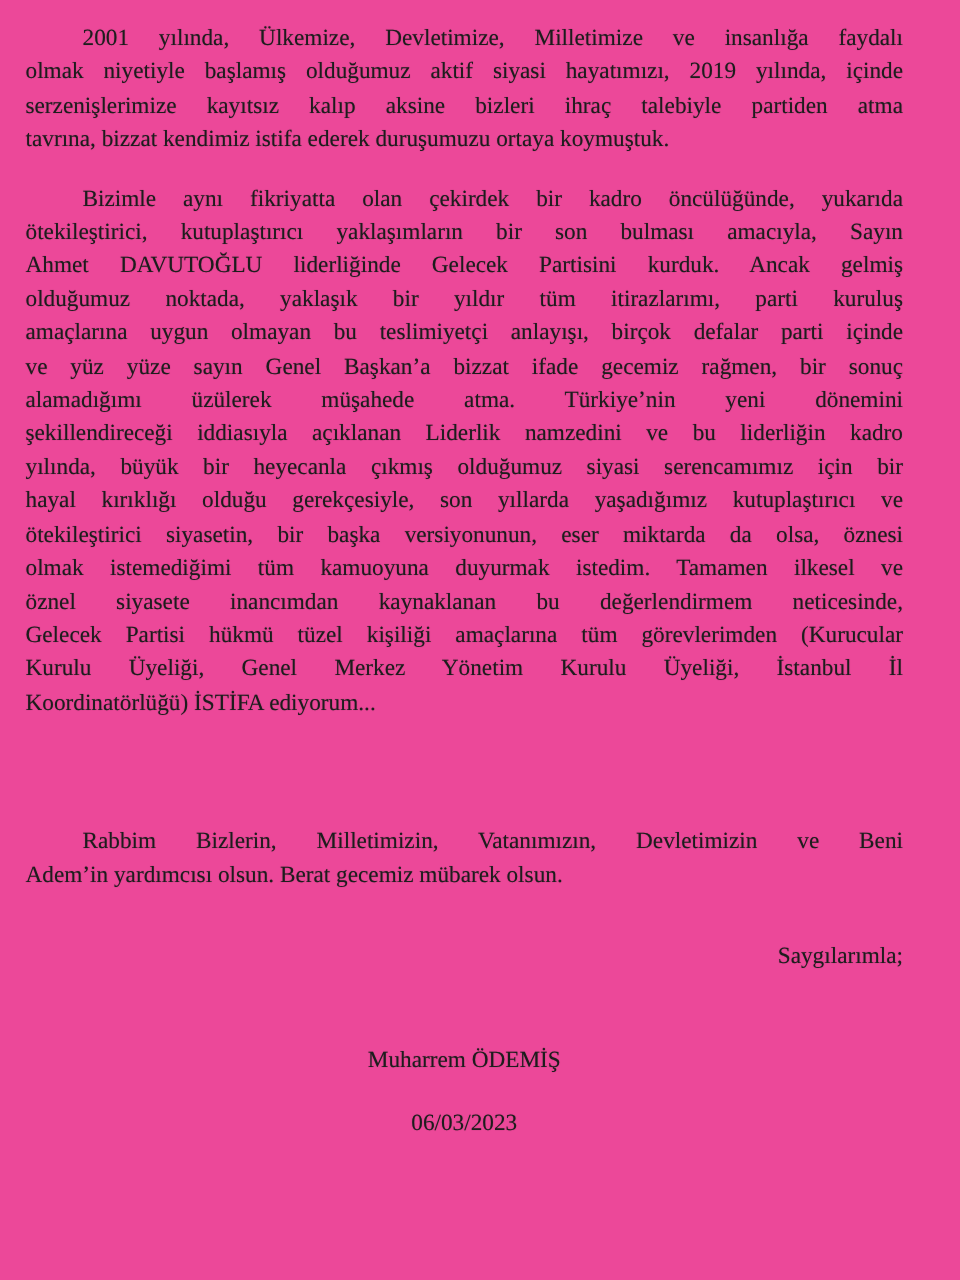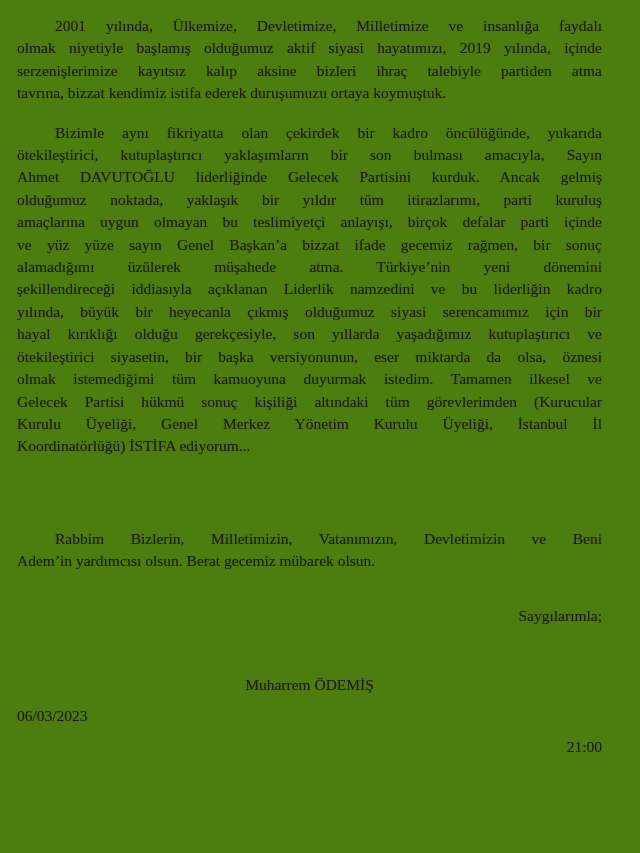--- a/index.html
+++ b/index.html
@@ -1,38 +1,38 @@
 <!DOCTYPE html>
 <html><head>
 <meta charset="utf-8">
 <style>
   html, body { margin: 0; padding: 0; background: #ffffff; }
   .page {
     position: relative;
     width: 640px;
     height: 853px;
     box-sizing: border-box;
-    background: #4d7c0f;
+    background: #ec4899;
     color: #1d1d1d;
     font-family: "Liberation Serif", "DejaVu Serif", serif;
     font-size: 15.5px;
     line-height: 22.4px;
     padding: 15px 38px 0 17px;
     overflow: hidden;
     text-shadow: 0 0 0.7px rgba(30,30,30,0.45);
   }
   .para { margin: 0; }
   .line { text-align: justify; text-align-last: justify; white-space: normal; }
   .line.first { text-indent: 38px; }
   .line.last { text-align-last: left; }
   .p2 { margin-top: 17px; }
   .p3 { margin-top: 70px; }
   .closing { margin-top: 32px; text-align: right; }
   .sig-name { margin-top: 47px; text-align: center; }
-  .sig-date { margin-top: 9px; text-align: left; }
+  .sig-date { margin-top: 19px; text-align: center; }
   .sig-time { margin-top: 8px; text-align: right; }
 </style>
 </head>
 <body>
 
 <div class="page">
 
   <div class="para p1">
       <div class="line first">2001 yılında, Ülkemize, Devletimize, Milletimize ve insanlığa faydalı</div>
       <div class="line">olmak niyetiyle başlamış olduğumuz aktif siyasi hayatımızı, 2019 yılında, içinde</div>
@@ -46,31 +46,31 @@
       <div class="line">Ahmet DAVUTOĞLU liderliğinde Gelecek Partisini kurduk. Ancak gelmiş</div>
       <div class="line">olduğumuz noktada, yaklaşık bir yıldır tüm itirazlarımı, parti kuruluş</div>
       <div class="line">amaçlarına uygun olmayan bu teslimiyetçi anlayışı, birçok defalar parti içinde</div>
       <div class="line">ve yüz yüze sayın Genel Başkan’a bizzat ifade gecemiz rağmen, bir sonuç</div>
       <div class="line">alamadığımı üzülerek müşahede atma. Türkiye’nin yeni dönemini</div>
       <div class="line">şekillendireceği iddiasıyla açıklanan Liderlik namzedini ve bu liderliğin kadro</div>
       <div class="line">yılında, büyük bir heyecanla çıkmış olduğumuz siyasi serencamımız için bir</div>
       <div class="line">hayal kırıklığı olduğu gerekçesiyle, son yıllarda yaşadığımız kutuplaştırıcı ve</div>
       <div class="line">ötekileştirici siyasetin, bir başka versiyonunun, eser miktarda da olsa, öznesi</div>
       <div class="line">olmak istemediğimi tüm kamuoyuna duyurmak istedim. Tamamen ilkesel ve</div>
-      <div class="line">Gelecek Partisi hükmü sonuç kişiliği altındaki tüm görevlerimden (Kurucular</div>
+      <div class="line">öznel siyasete inancımdan kaynaklanan bu değerlendirmem neticesinde,</div>
+      <div class="line">Gelecek Partisi hükmü tüzel kişiliği amaçlarına tüm görevlerimden (Kurucular</div>
       <div class="line">Kurulu Üyeliği, Genel Merkez Yönetim Kurulu Üyeliği, İstanbul İl</div>
       <div class="line last">Koordinatörlüğü) İSTİFA ediyorum...</div>
     </div>
 
   <div class="para p3">
       <div class="line first">Rabbim Bizlerin, Milletimizin, Vatanımızın, Devletimizin ve Beni</div>
       <div class="line last">Adem’in yardımcısı olsun. Berat gecemiz mübarek olsun.</div>
     </div>
 
   <div class="closing">Saygılarımla;</div>
 
   <div class="sig-name">Muharrem ÖDEMİŞ</div>
 
   <div class="sig-date">06/03/2023</div>
 
-  <div class="sig-time">21:00</div>
 
 </div>
 
 </body></html>

